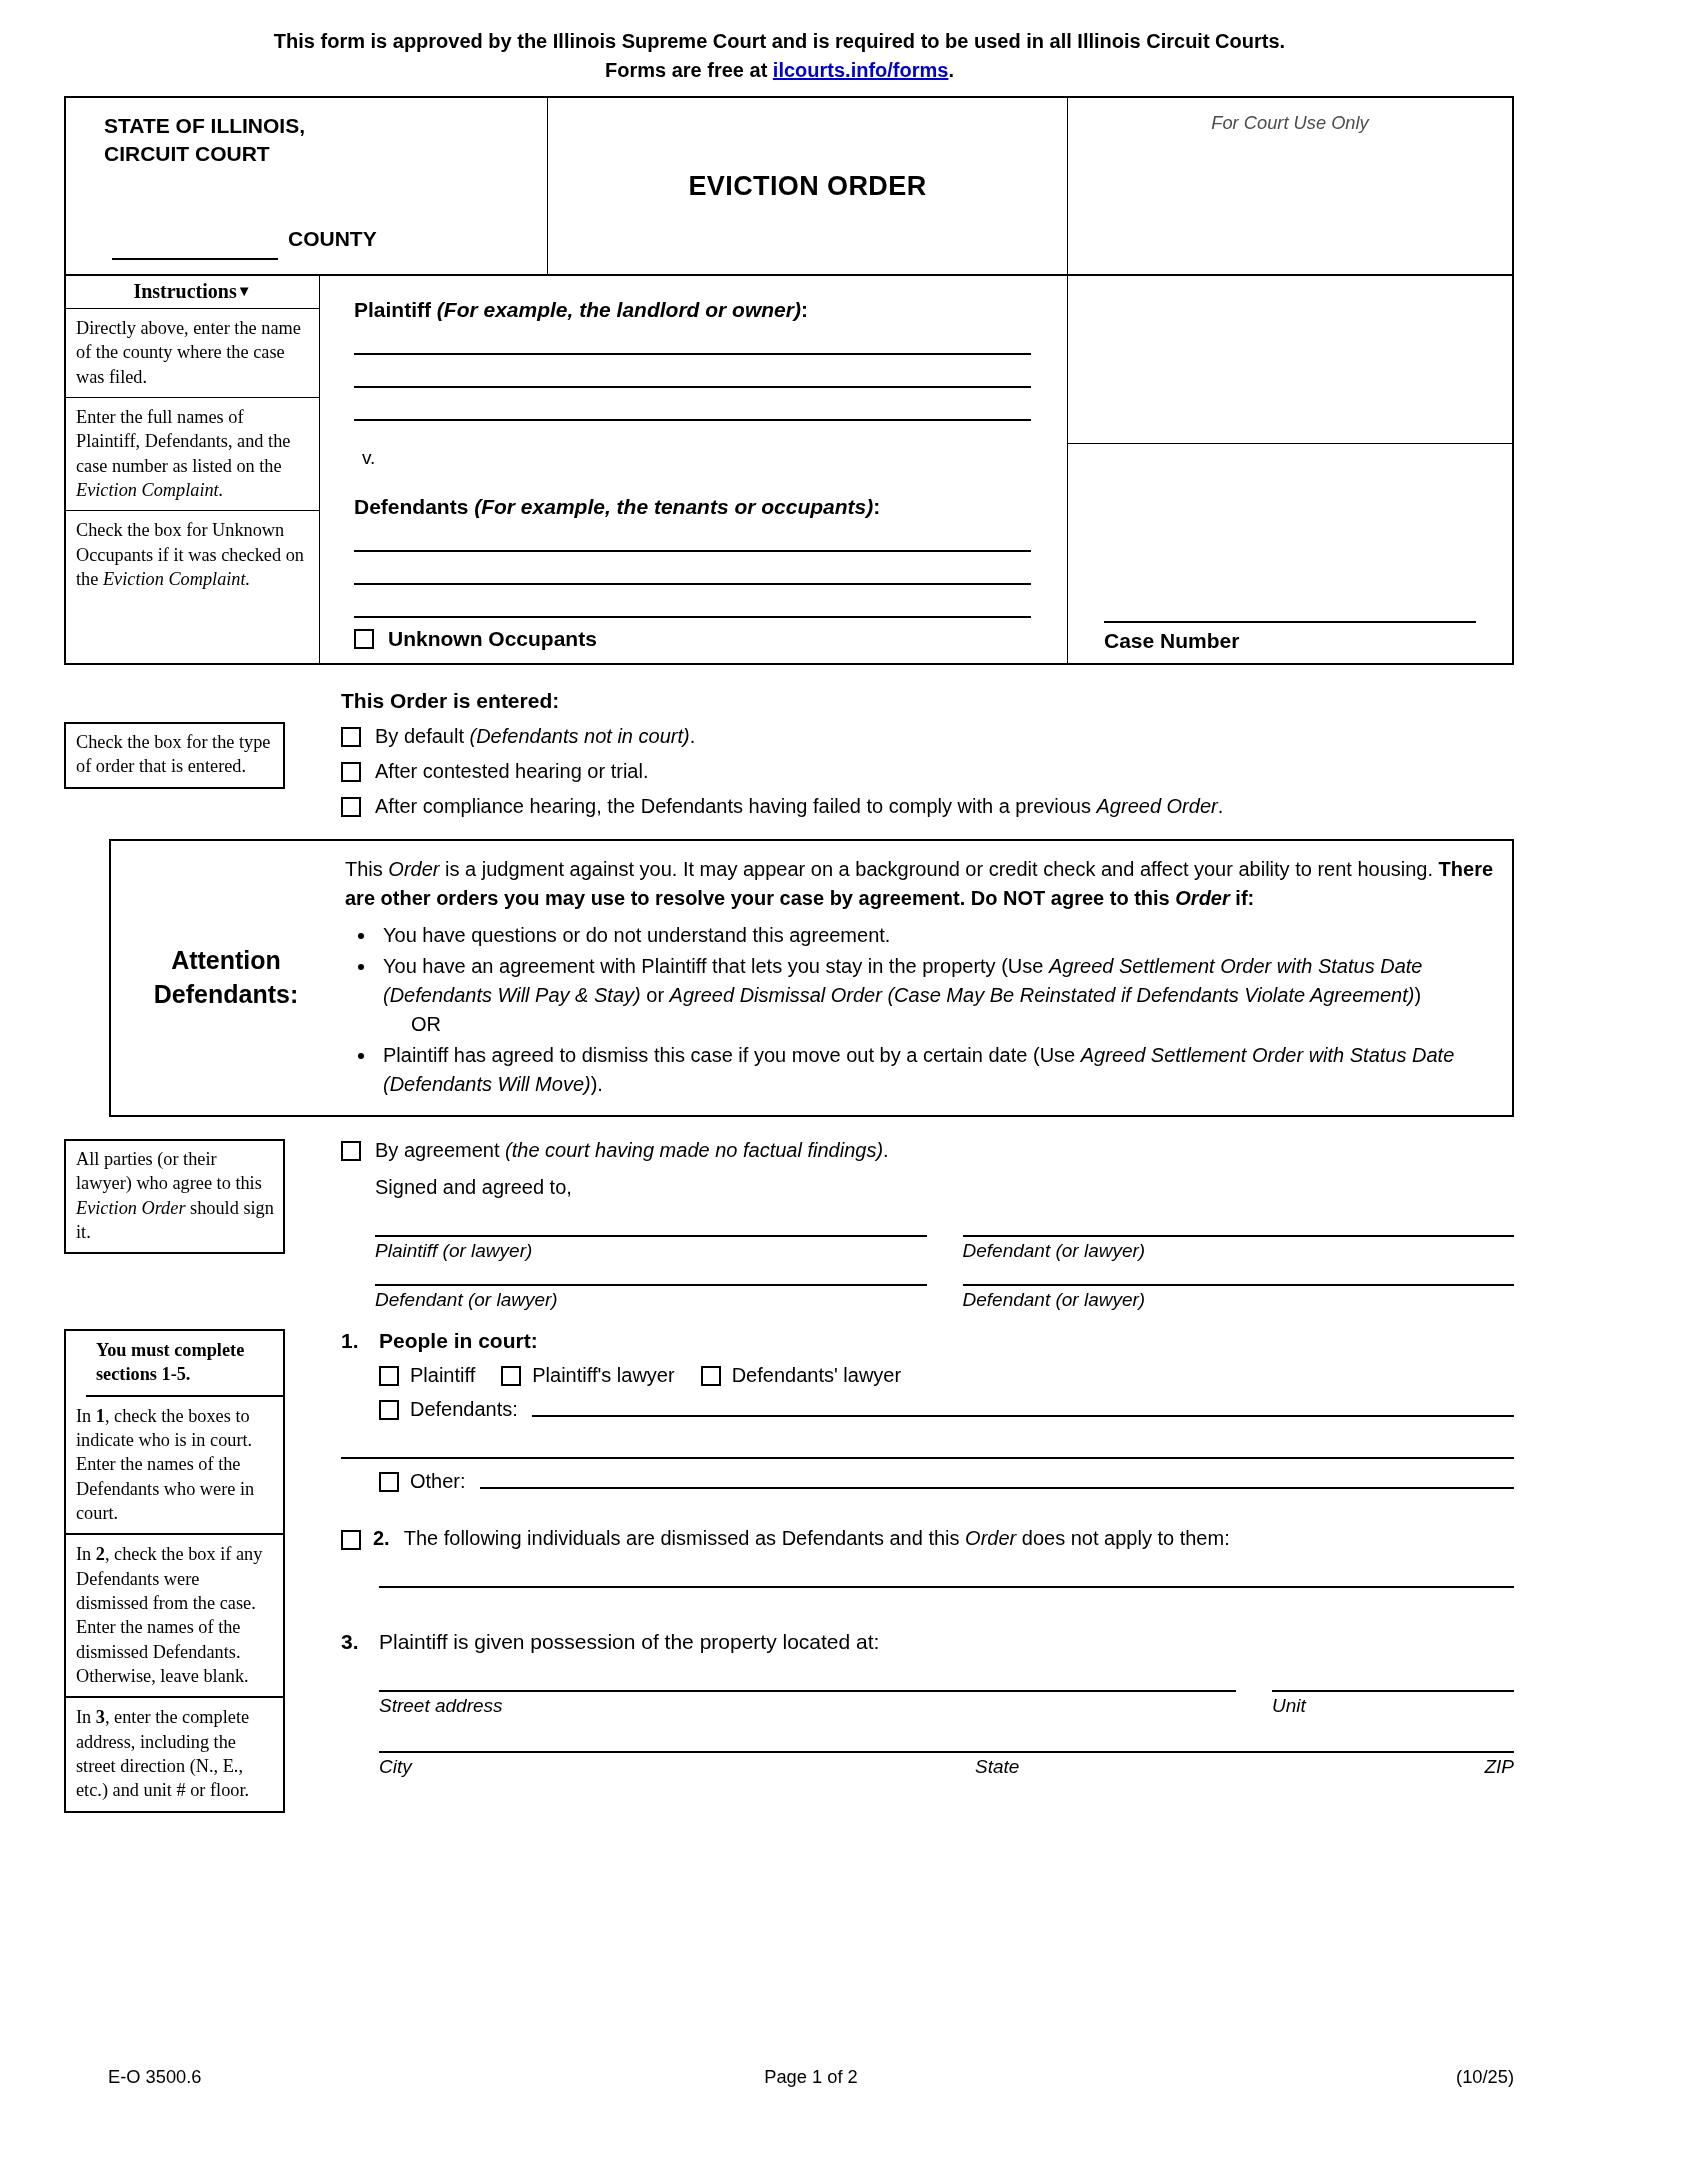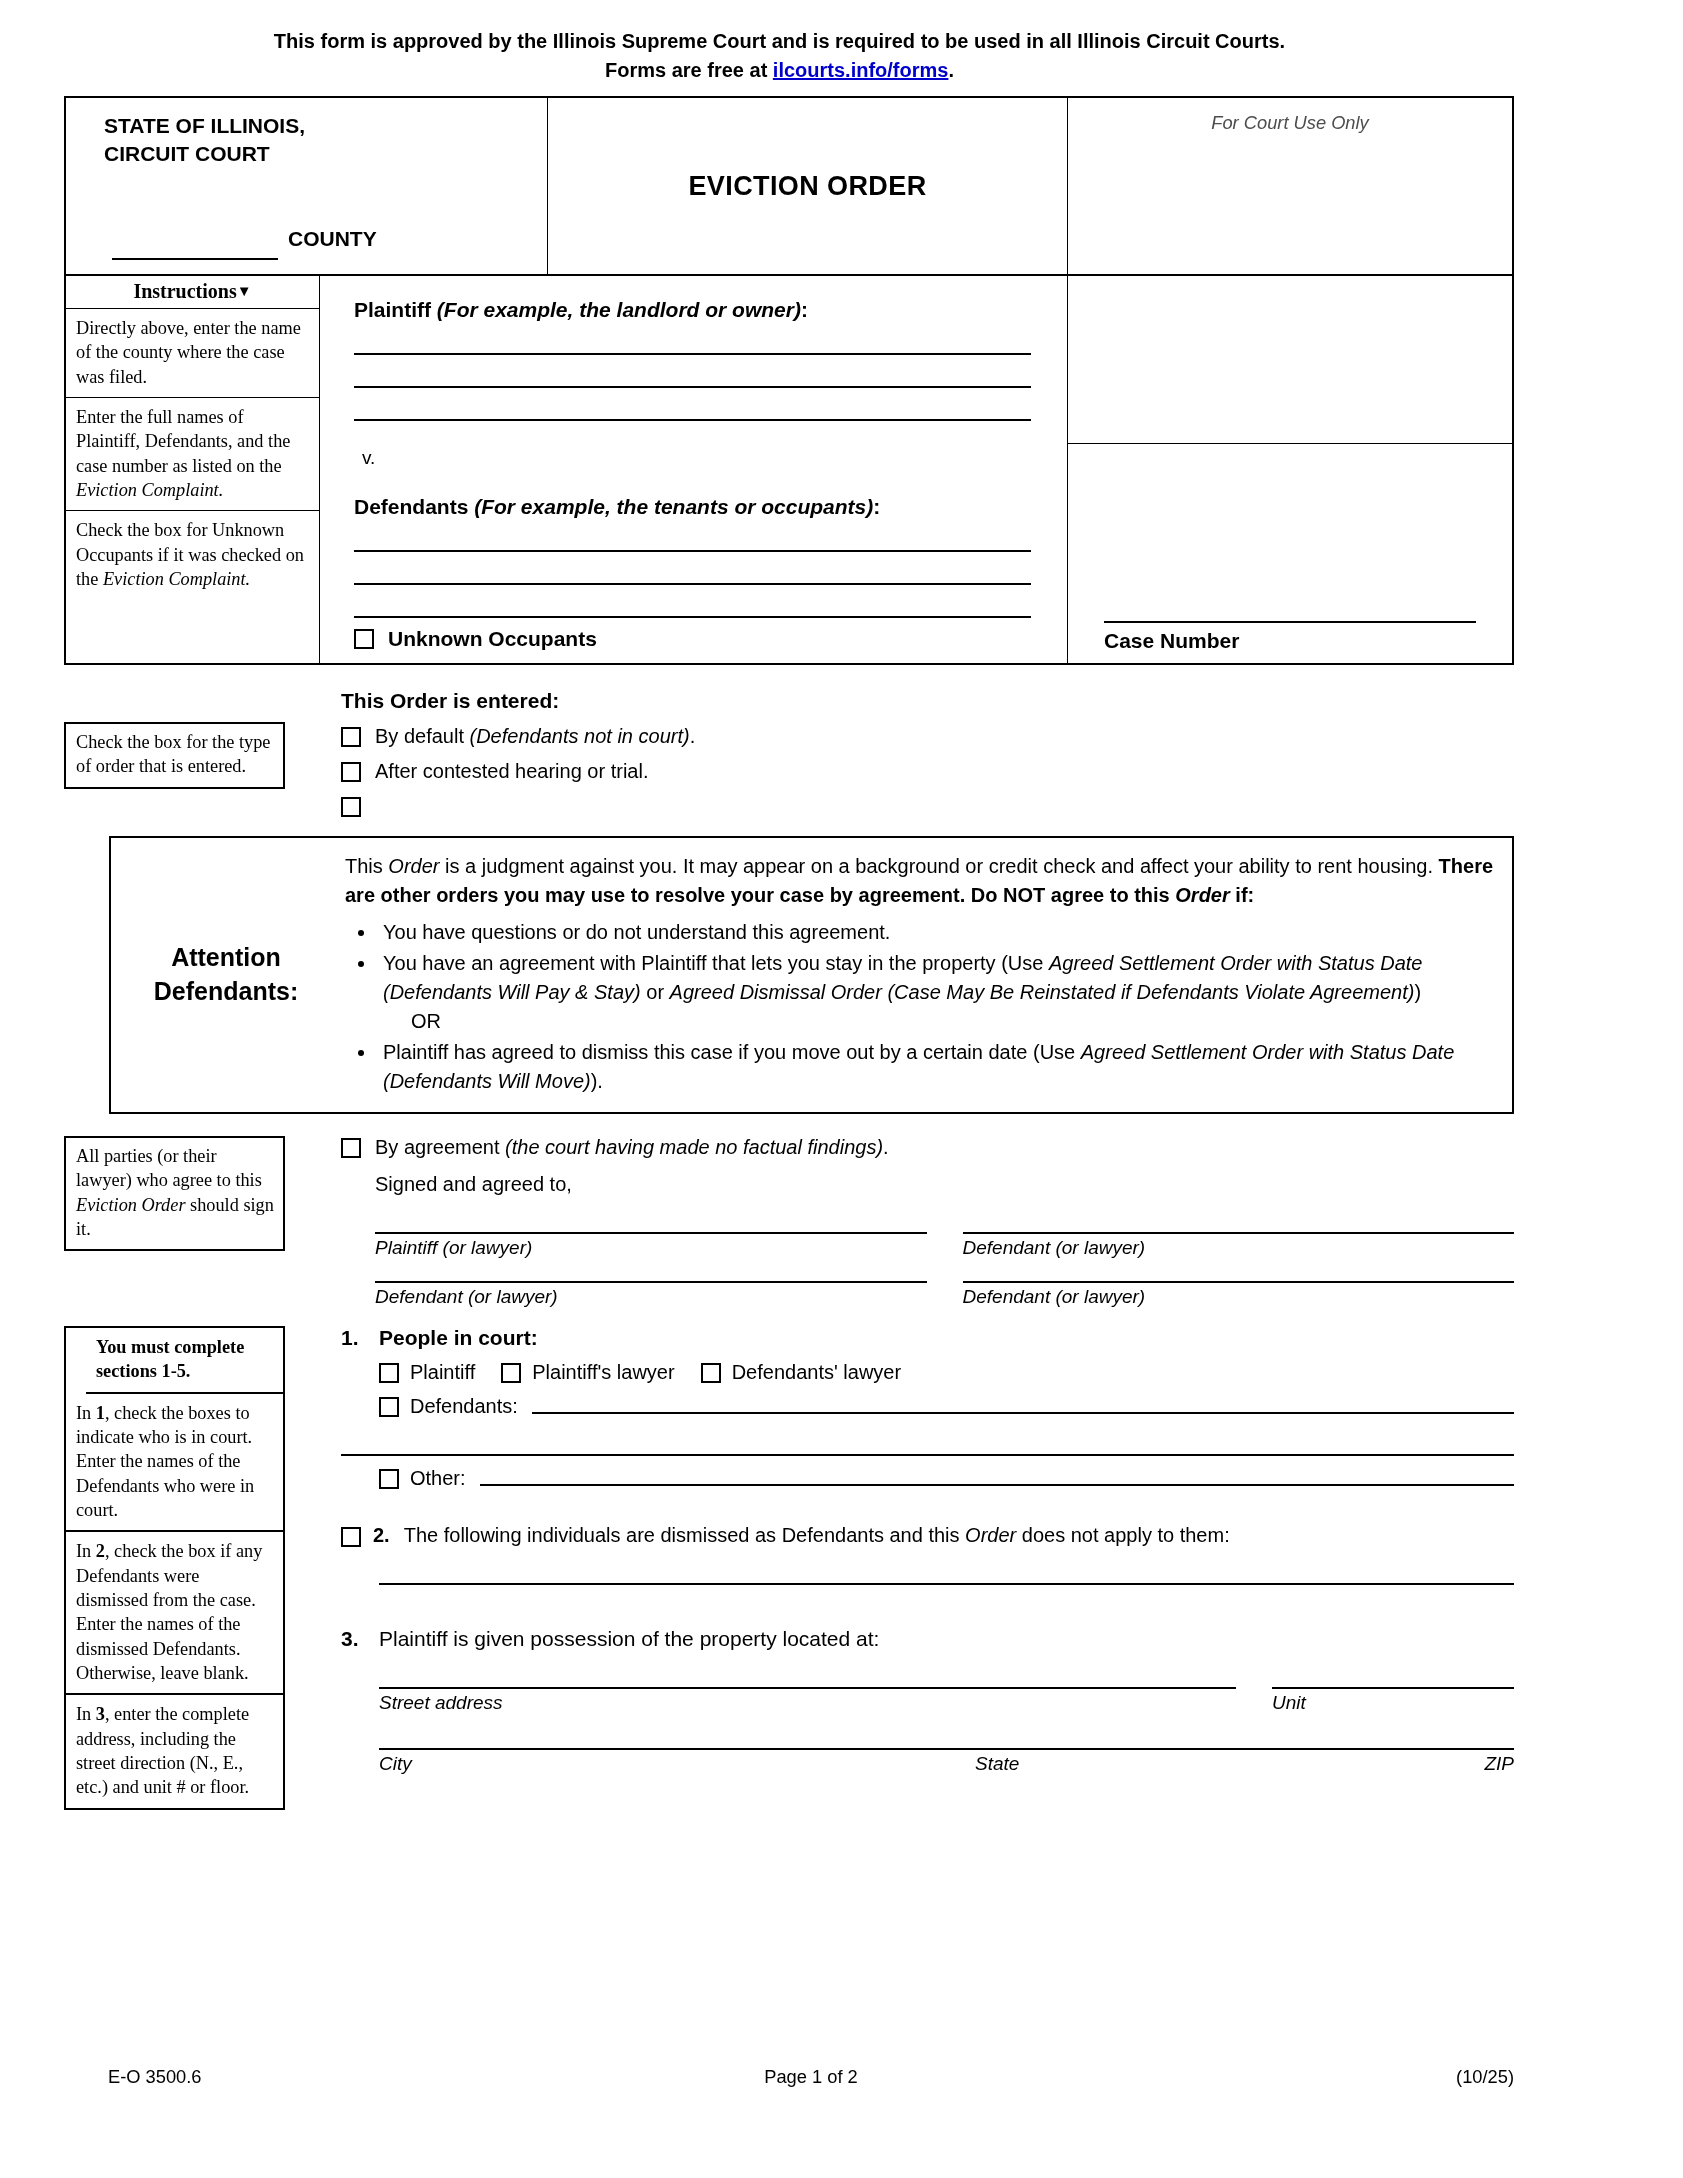--- a/index.html
+++ b/index.html
@@ -449,20 +449,21 @@
         <span><span>By default </span><i>(Defendants not in court)</i><span>.</span></span>
       </div>
 
       <div class="oe-row">
         <span class="cb"></span>
         <span>After contested hearing or trial.</span>
       </div>
 
       <div class="oe-row">
         <span class="cb"></span>
+        <span><span>After compliance hearing, the Defendants having failed to comply with a previous </span><i>Agreed Order</i><span>.</span></span>
       </div>
     </div>
   </div>
 
   <div class="attention">
     <div class="att-label">
       <div>
         <div>Attention</div>
         <div>Defendants:</div>
       </div>

